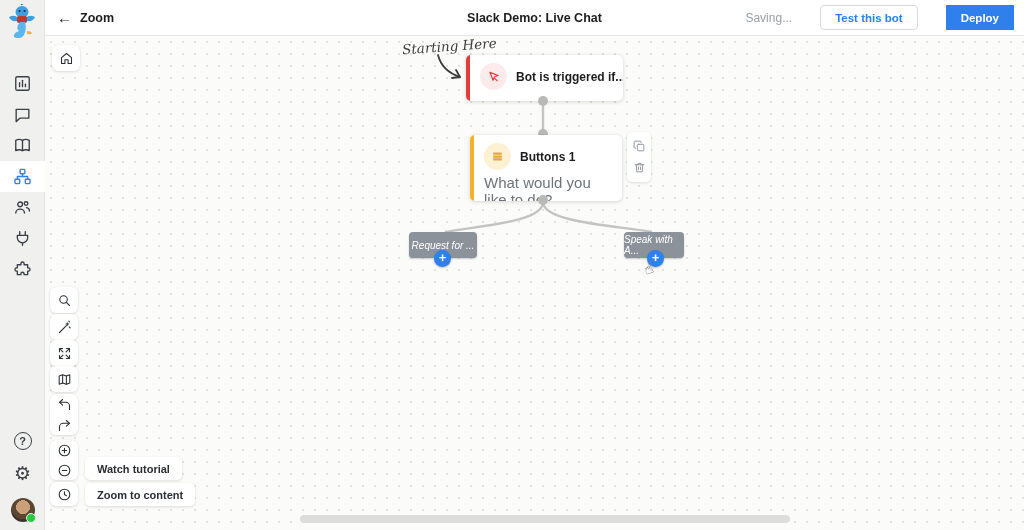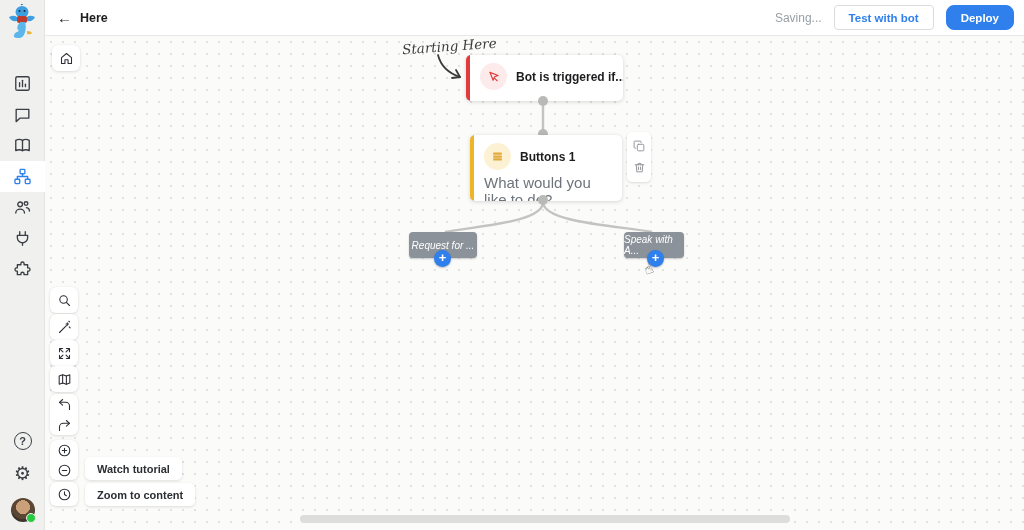--- a/index.html
+++ b/index.html
@@ -27,26 +27,26 @@
     background:#27c93f; border:1.5px solid #f0f0ef; border-radius:50%; }
 
   
   .topbar { position:absolute; left:45px; top:0; width:979px; height:36px; background:#fff;
     border-bottom:1px solid #e8e8e8; z-index:20; display:flex; align-items:center; }
   .back { display:flex; align-items:center; gap:8px; margin-left:12px; cursor:pointer;
     font-size:12.5px; font-weight:bold; color:#1d1d1f; }
   .back .arrow { font-size:15px; font-weight:normal; }
   .topbar-title { position:absolute; left:0; right:0; text-align:center; font-size:12.5px;
     font-weight:bold; color:#1d1d1f; pointer-events:none; }
-  .topbar-right { margin-left:auto; display:flex; align-items:center; gap:12px; margin-right:10px; }
+  .topbar-right { margin-left:auto; display:flex; align-items:center; gap:28px; margin-right:10px; }
   .saving { font-size:12px; color:#9aa0a6; }
   .btn-outline { height:25px; padding:0 14px; background:#fff; border:1px solid #dadce0;
     border-radius:4px; font-size:11.5px; font-weight:bold; color:#2f80ed; cursor:pointer; }
   .btn-primary { height:25px; padding:0 14px; background:#2f80ed; border:1px solid #2f80ed;
-    border-radius:8px; font-size:11.5px; font-weight:bold; color:#fff; cursor:pointer; }
+    border-radius:0; font-size:11.5px; font-weight:bold; color:#fff; cursor:pointer; }
 
   
   .canvas { position:absolute; left:45px; top:36px; width:979px; height:494px; background:#fbfbfa;
     background-image:radial-gradient(circle,#e2e2e0 1px,transparent 1.2px);
     background-size:12px 12px; overflow:hidden; }
   .card { position:absolute; background:#fff; border-radius:6px;
     box-shadow:0 1px 3px rgba(0,0,0,.12), 0 0 1px rgba(0,0,0,.08); }
   .tool { display:flex; align-items:center; justify-content:center; color:#2b2e33; cursor:pointer; }
   .tool svg { width:15px; height:15px; }
   .tool-28 { width:28px; height:26px; }
@@ -168,25 +168,26 @@
     <div>
       <span class="gear-glyph">⚙</span>
     </div>
     <div class="avatar"></div>
   </div>
 </div>
 
 <div class="topbar">
   <div class="back">
     <span class="arrow">←</span>
-    <span>Here</span>
-  </div>
+    <span>Zoom</span>
+  </div>
+  <div class="topbar-title">Slack Demo: Live Chat</div>
   <div class="topbar-right">
     <span class="saving">Saving...</span>
-    <button class="btn-outline">Test with bot</button>
+    <button class="btn-outline">Test this bot</button>
     <button class="btn-primary">Deploy</button>
   </div>
 </div>
 
 <div class="canvas">
 
   <svg class="wires" width="979" height="494">
     <line x1="498" y1="66" x2="498" y2="97" stroke="#c3c3c1" stroke-width="2.4"></line>
     <path d="M498 166 C498 187, 430 190, 400 196" stroke="#c3c3c1" stroke-width="2.4" fill="none"></path>
     <path d="M498 166 C498 187, 576 190, 607 196" stroke="#c3c3c1" stroke-width="2.4" fill="none"></path>

